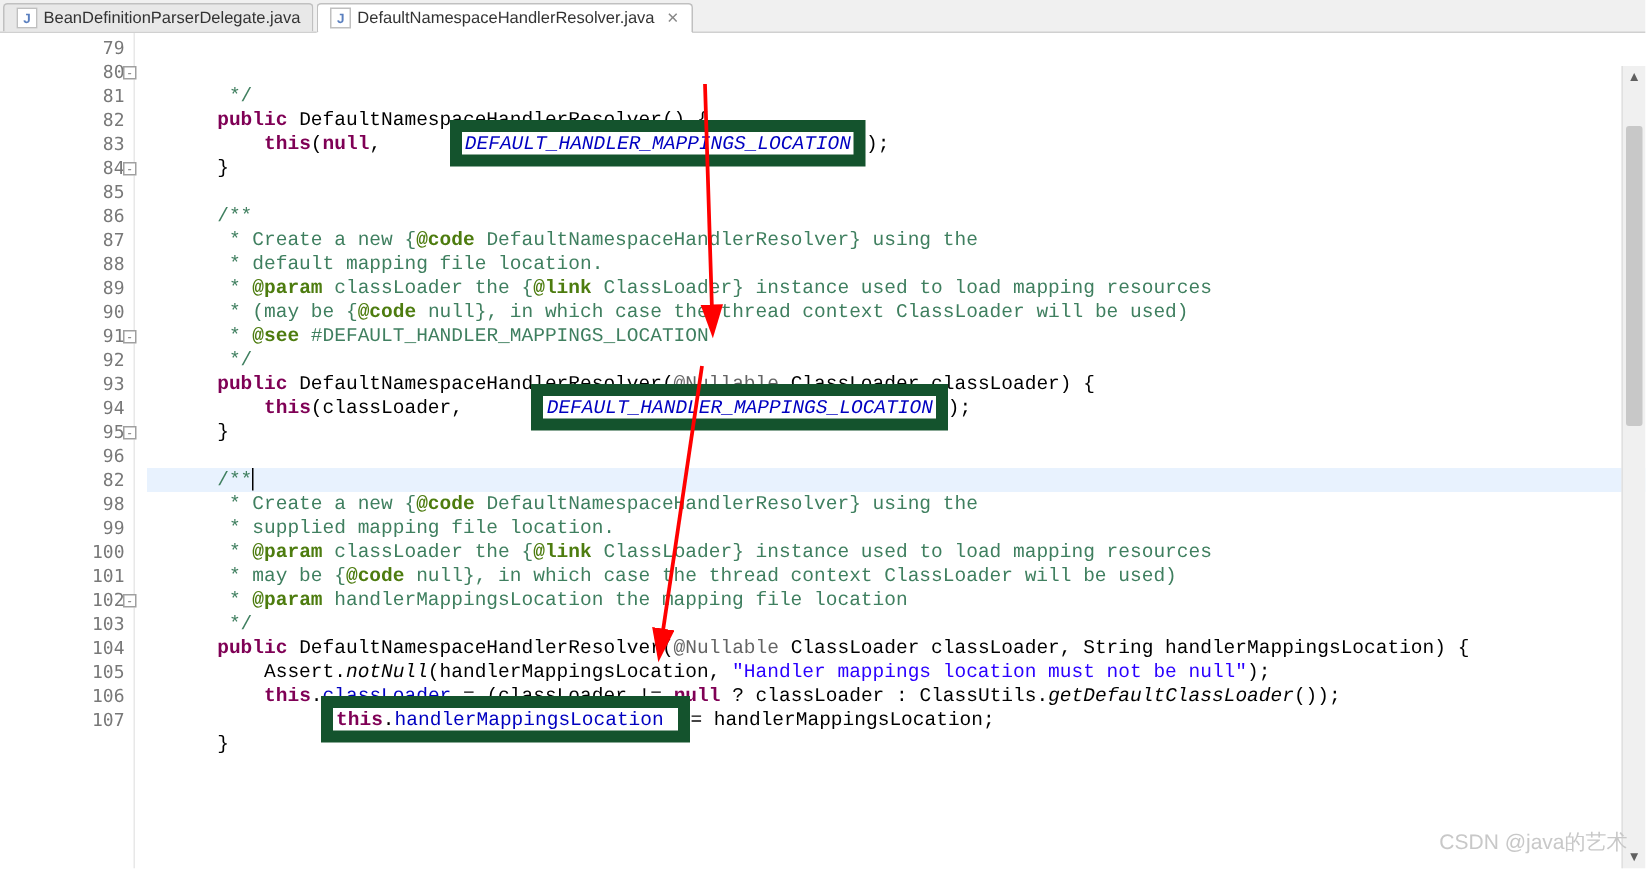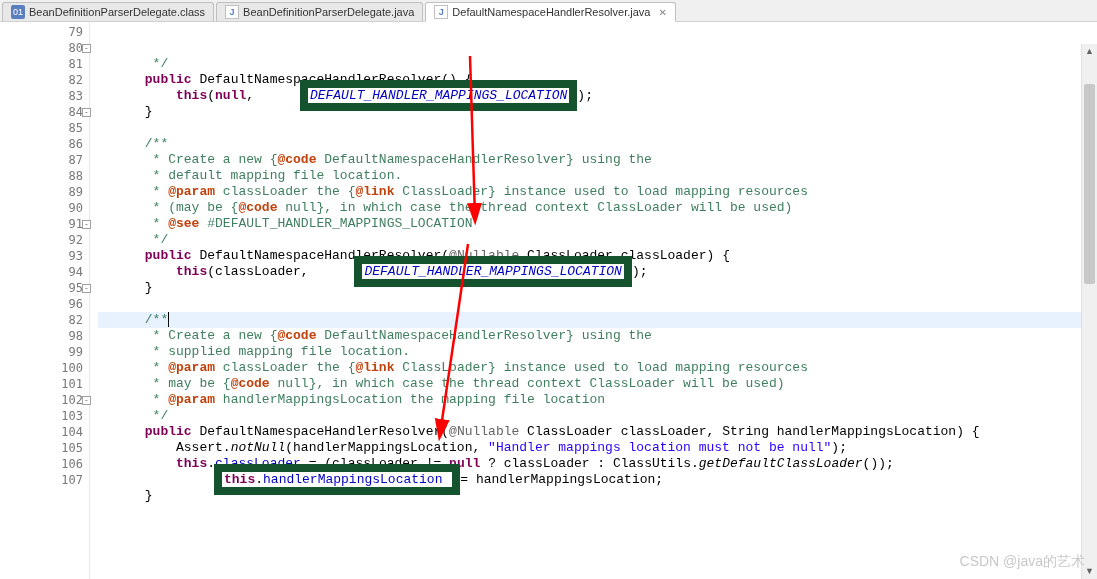--- a/index.html
+++ b/index.html
@@ -15,44 +15,40 @@
 .gutter { width:55px; background:#fff; border-right:1px solid #e8e8e8; font-family:Consolas,monospace; font-size:12px; color:#787878; line-height:16px; padding-top:2px; }
 .gutter-row { height:16px; display:flex; justify-content:flex-end; align-items:center; padding-right:6px; position:relative; }
 .fold { position:absolute; right:-2px; width:9px; height:9px; border:1px solid #a0a0a0; background:#fff; font-size:8px; line-height:7px; text-align:center; color:#707070; }
 
 .code { flex:1; font-family:Consolas,"Courier New",monospace; font-size:13px; line-height:16px; padding:2px 0 0 8px; white-space:pre; position:relative; }
 .code-line { height:16px; }
 .hl { background:#e8f2fe; display:block; width:100%; }
 
 .kw { color:#7f0055; font-weight:bold; }
 .com { color:#3f7f5f; }
-.doctag { color:#c2410c; font-weight:bold; }
+.doctag { color:#4d7c0f; font-weight:bold; }
 .str { color:#2a00ff; }
 .ann { color:#646464; }
 .fld { color:#0000c0; }
 .sfld { color:#0000c0; font-style:italic; }
 .stat { font-style:italic; }
 .box { border:8px solid #14532d; padding:0 2px;margin-left:38px; }
 
 .arrows { position:absolute; left:0; top:0; width:100%; height:100%; pointer-events:none; }
 
 .watermark { position:absolute; right:12px; bottom:8px; color:#c8c8c8; font-size:14px; font-family:sans-serif; }
 
 .scrollbar-v { position:absolute; right:0; top:22px; bottom:0; width:16px; background:#f0f0f0; border-left:1px solid #e0e0e0; }
 .scroll-thumb { position:absolute; left:2px; right:2px; top:40px; height:200px; background:#c8c8c8; border-radius:2px; }
 .scroll-arrow { height:15px; text-align:center; font-size:9px; color:#606060; line-height:15px; }
 </style>
 </head>
 <body>
 
 <div class="tabs">
-  <div class="tab">
-    <span class="tab-icon" style="background:#5a7fbf;color:#fff;border-radius:2px;">01</span>
-    <span>BeanDefinitionParserDelegate.class</span>
-  </div>
   <div class="tab">
     <span class="tab-icon" style="color:#5a7fbf;font-weight:bold;border:1px solid #c0c0c0;background:#fff;">J</span>
     <span>BeanDefinitionParserDelegate.java</span>
   </div>
   <div class="tab active">
     <span class="tab-icon" style="color:#5a7fbf;font-weight:bold;border:1px solid #c0c0c0;background:#fff;">J</span>
     <span>DefaultNamespaceHandlerResolver.java</span>
     <span class="close-x">✕</span>
   </div>
 </div>

